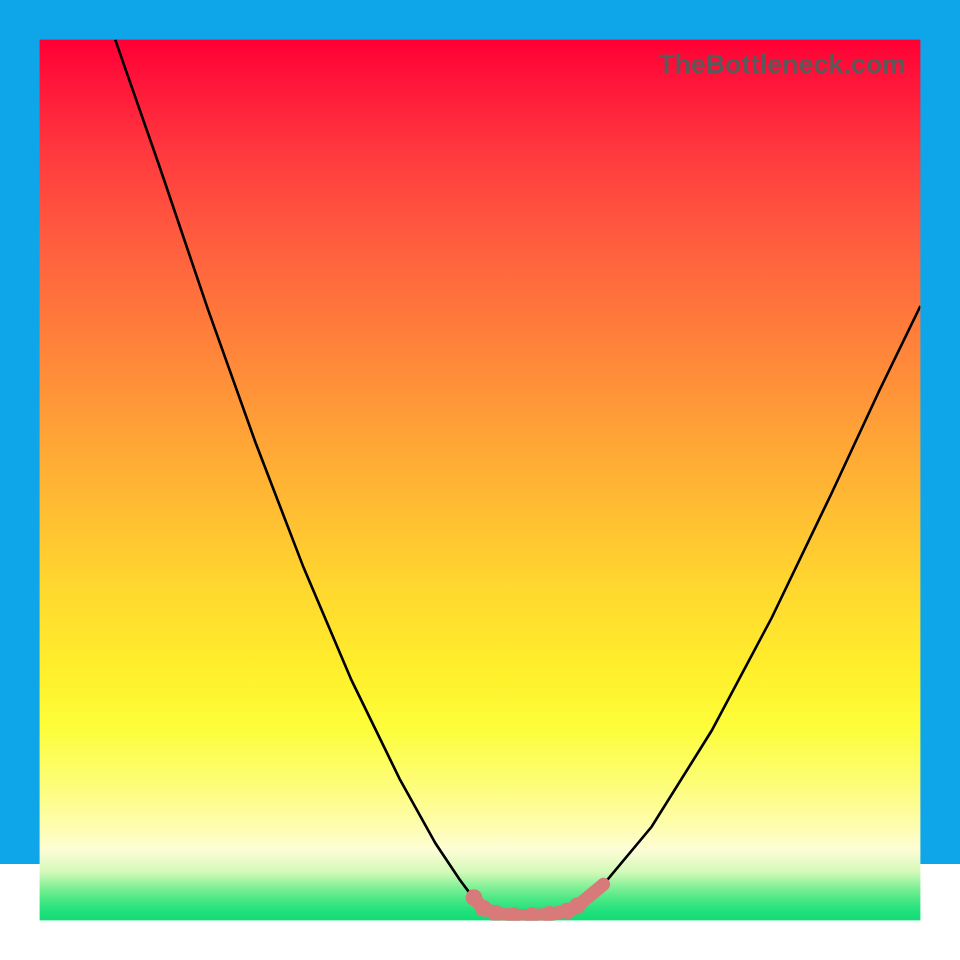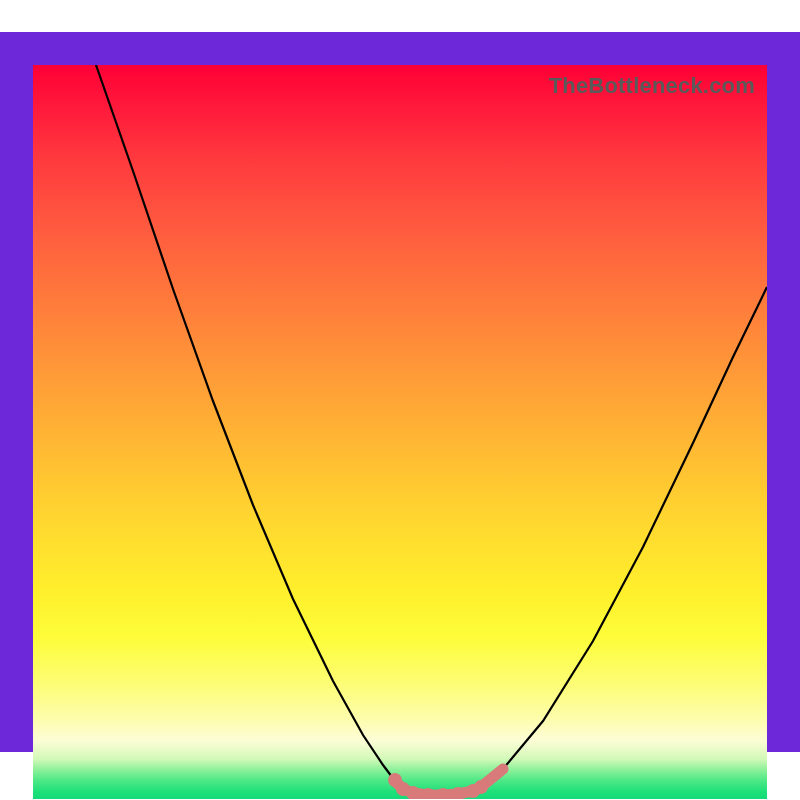--- a/index.html
+++ b/index.html
@@ -1,22 +1,21 @@
 <!DOCTYPE html>
 <html><head>
 <meta charset="utf-8">
 <style>
   * { margin: 0; padding: 0; box-sizing: border-box; }
   html, body { width: 800px; height: 800px; overflow: hidden; }
   .frame {
     width: 800px;
     height: 720px;
-    background: #6d28d9;
+    background: #0ea5e9;
     position: relative;
-    margin-top: 32px;
   }
   .plot-area {
     position: absolute;
     left: 33px;
     top: 33px;
     width: 734px;
     height: 734px;
     background: linear-gradient(to bottom,
       #ff0035 0%,
       #ff1b3b 6%,

